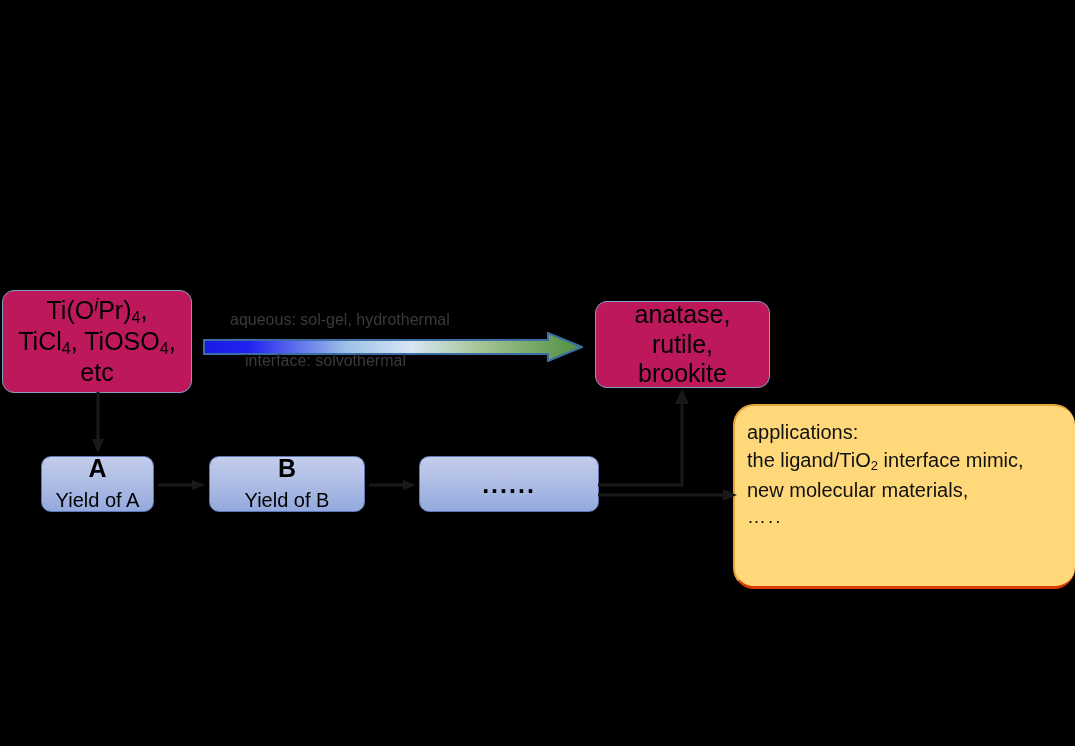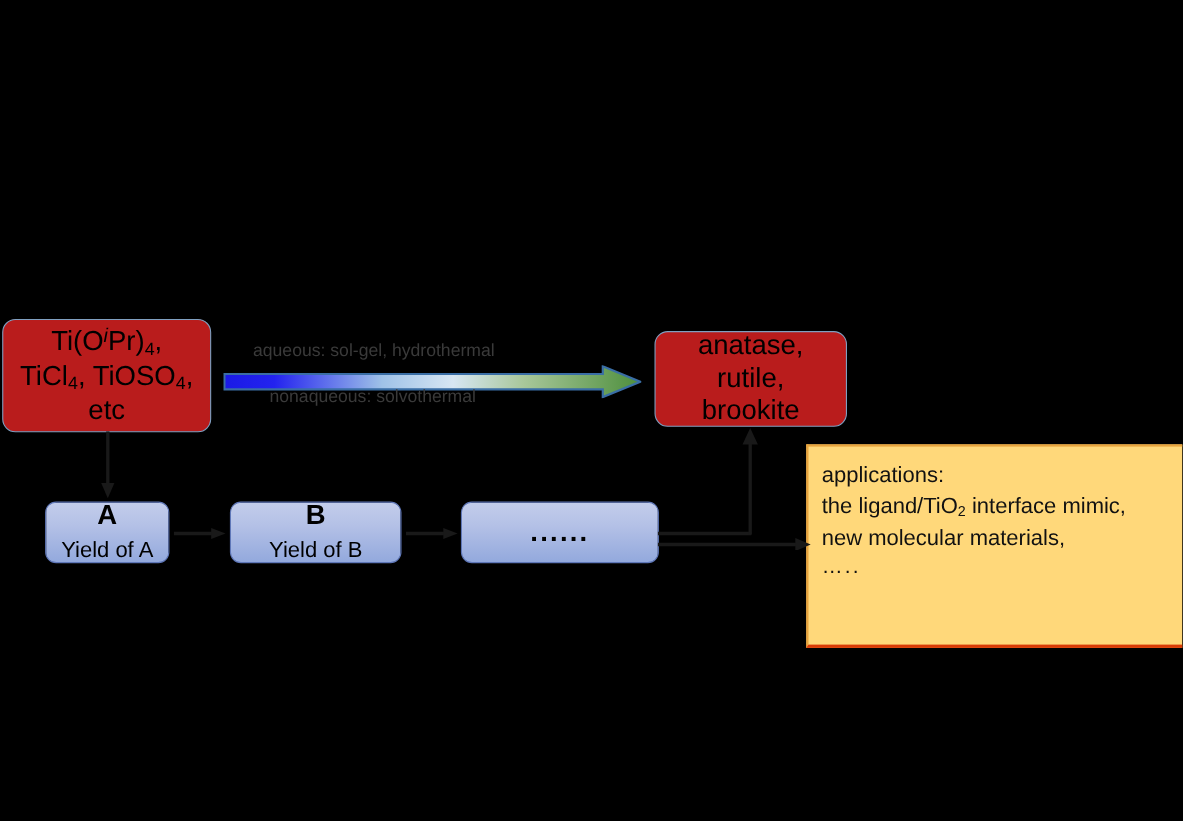--- a/index.html
+++ b/index.html
@@ -6,21 +6,21 @@
   body{
     width:1075px;height:746px;
     font-family:"Liberation Sans","DejaVu Sans",sans-serif;
     overflow:hidden;
   }
   #stage{position:relative;width:1075px;height:746px;background:#000;}
 
   
   .lbox{
     position:absolute;
-    background:#b91c1c;
+    background:#be185d;
     border:1px solid #7f9fc0;
     border-radius:12px;
     color:#000;
     display:flex;flex-direction:column;
     align-items:center;justify-content:center;
     line-height:1.18;
     font-size:25px;
     text-align:center;
     box-sizing:border-box;
   }
@@ -49,20 +49,21 @@
     background:#ffd87a;
     border-top:2px solid #e8a33d;
     border-left:2px solid #e8a33d;
     border-right:0;
     border-bottom:3px solid #d93b06;
     box-sizing:border-box;
     color:#111;
     font-size:20px;
     line-height:1.42;
     padding:12px 0 8px 12px;
+    border-radius:21px;
   }
   #apps .ln{white-space:nowrap;}
   #apps .dots5{letter-spacing:2px;font-size:19px;}
 
   
   #gradarrow{position:absolute;left:203px;top:332px;width:380px;height:30px;}
 
   .alabel{
     position:absolute;
     color:#3a3a3a;
@@ -91,21 +92,21 @@
         <stop offset="12%" stop-color="#2323ef"></stop>
         <stop offset="38%" stop-color="#9fc2e8"></stop>
         <stop offset="55%" stop-color="#d7e6f3"></stop>
         <stop offset="72%" stop-color="#a8c79a"></stop>
         <stop offset="100%" stop-color="#4e8f3d"></stop>
       </linearGradient>
     </defs>
     <polygon points="1,8 345,8 345,1 379,15 345,29 345,22 1,22" fill="url(#methGrad)" stroke="#3a6ea5" stroke-width="2"></polygon>
   </svg>
 
-  <div class="alabel" id="lbl-bot" style="left:245px;top:352px;">nonaqueous: solvothermal</div>
+  <div class="alabel" id="lbl-bot" style="left:245px;top:352px;">interface: solvothermal</div>
 
   <div class="lbox" id="products" style="left:595px;top:301px;width:175px;height:87px;">
     <span class="ln">anatase,</span>
     <span class="ln">rutile,</span>
     <span class="ln">brookite</span>
   </div>
 
   <div id="apps" style="left:733px;top:404px;width:342px;height:185px;">
     <div class="ln">applications:</div>
     <div class="ln"><span>the ligand/TiO</span><sub>2</sub><span> interface mimic,</span></div>

